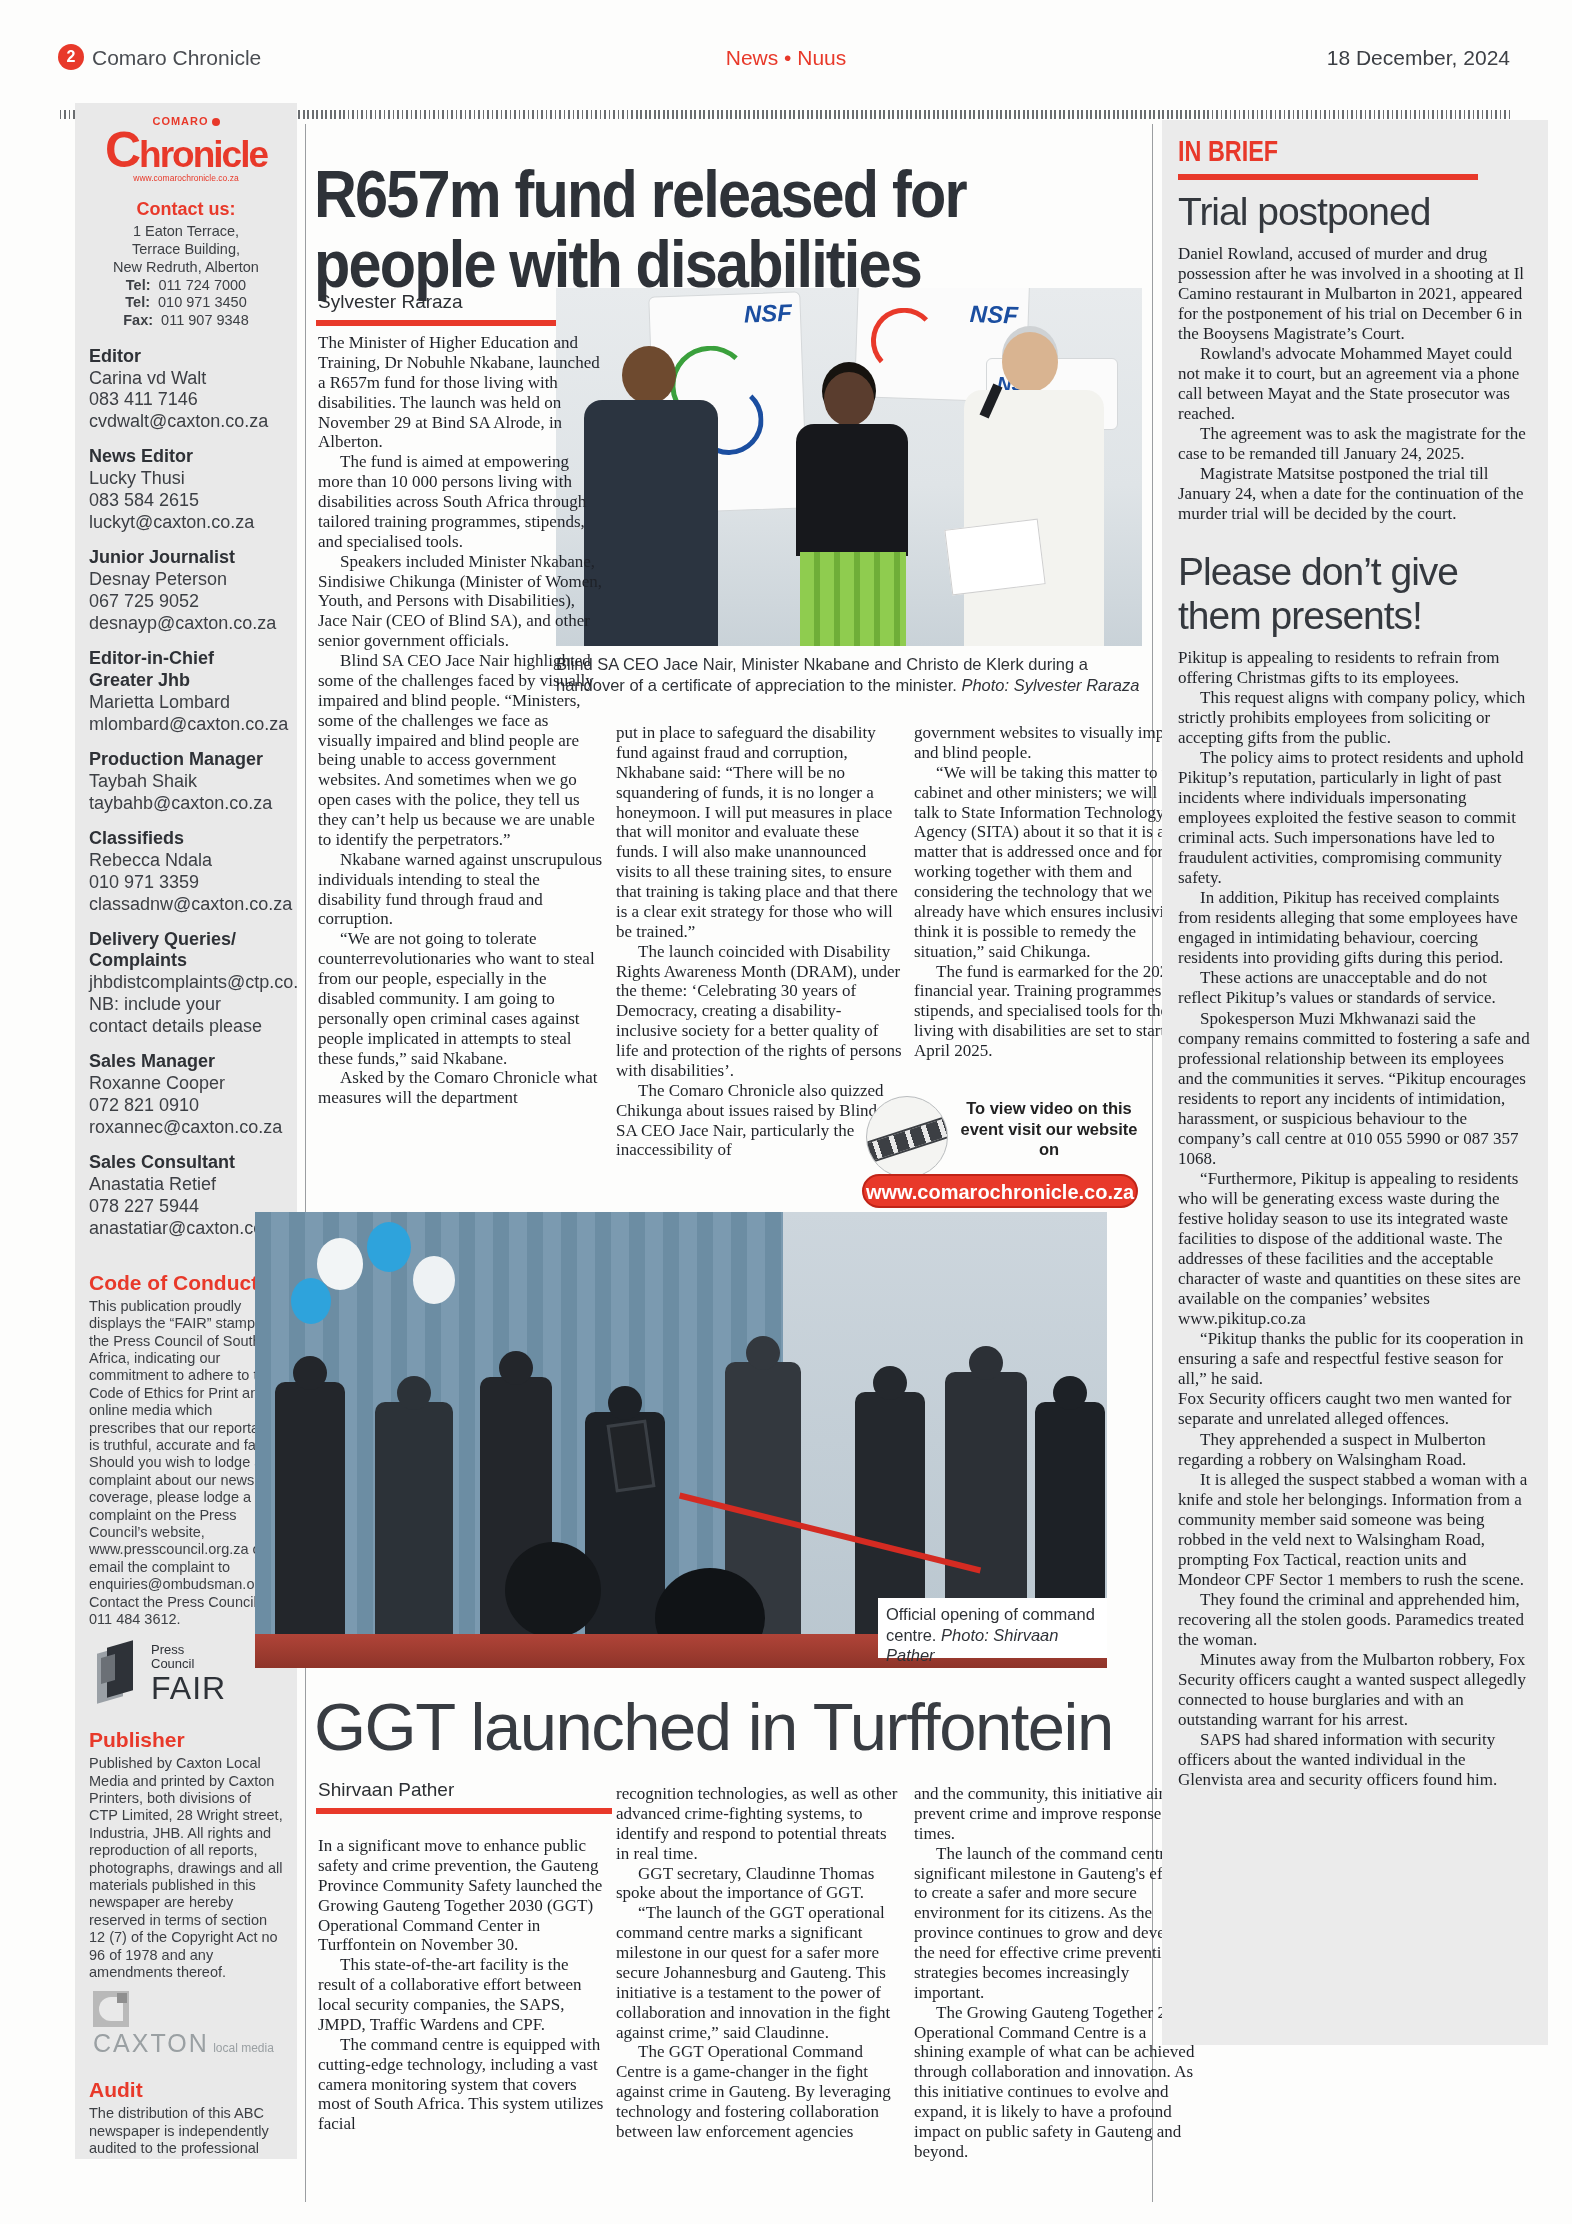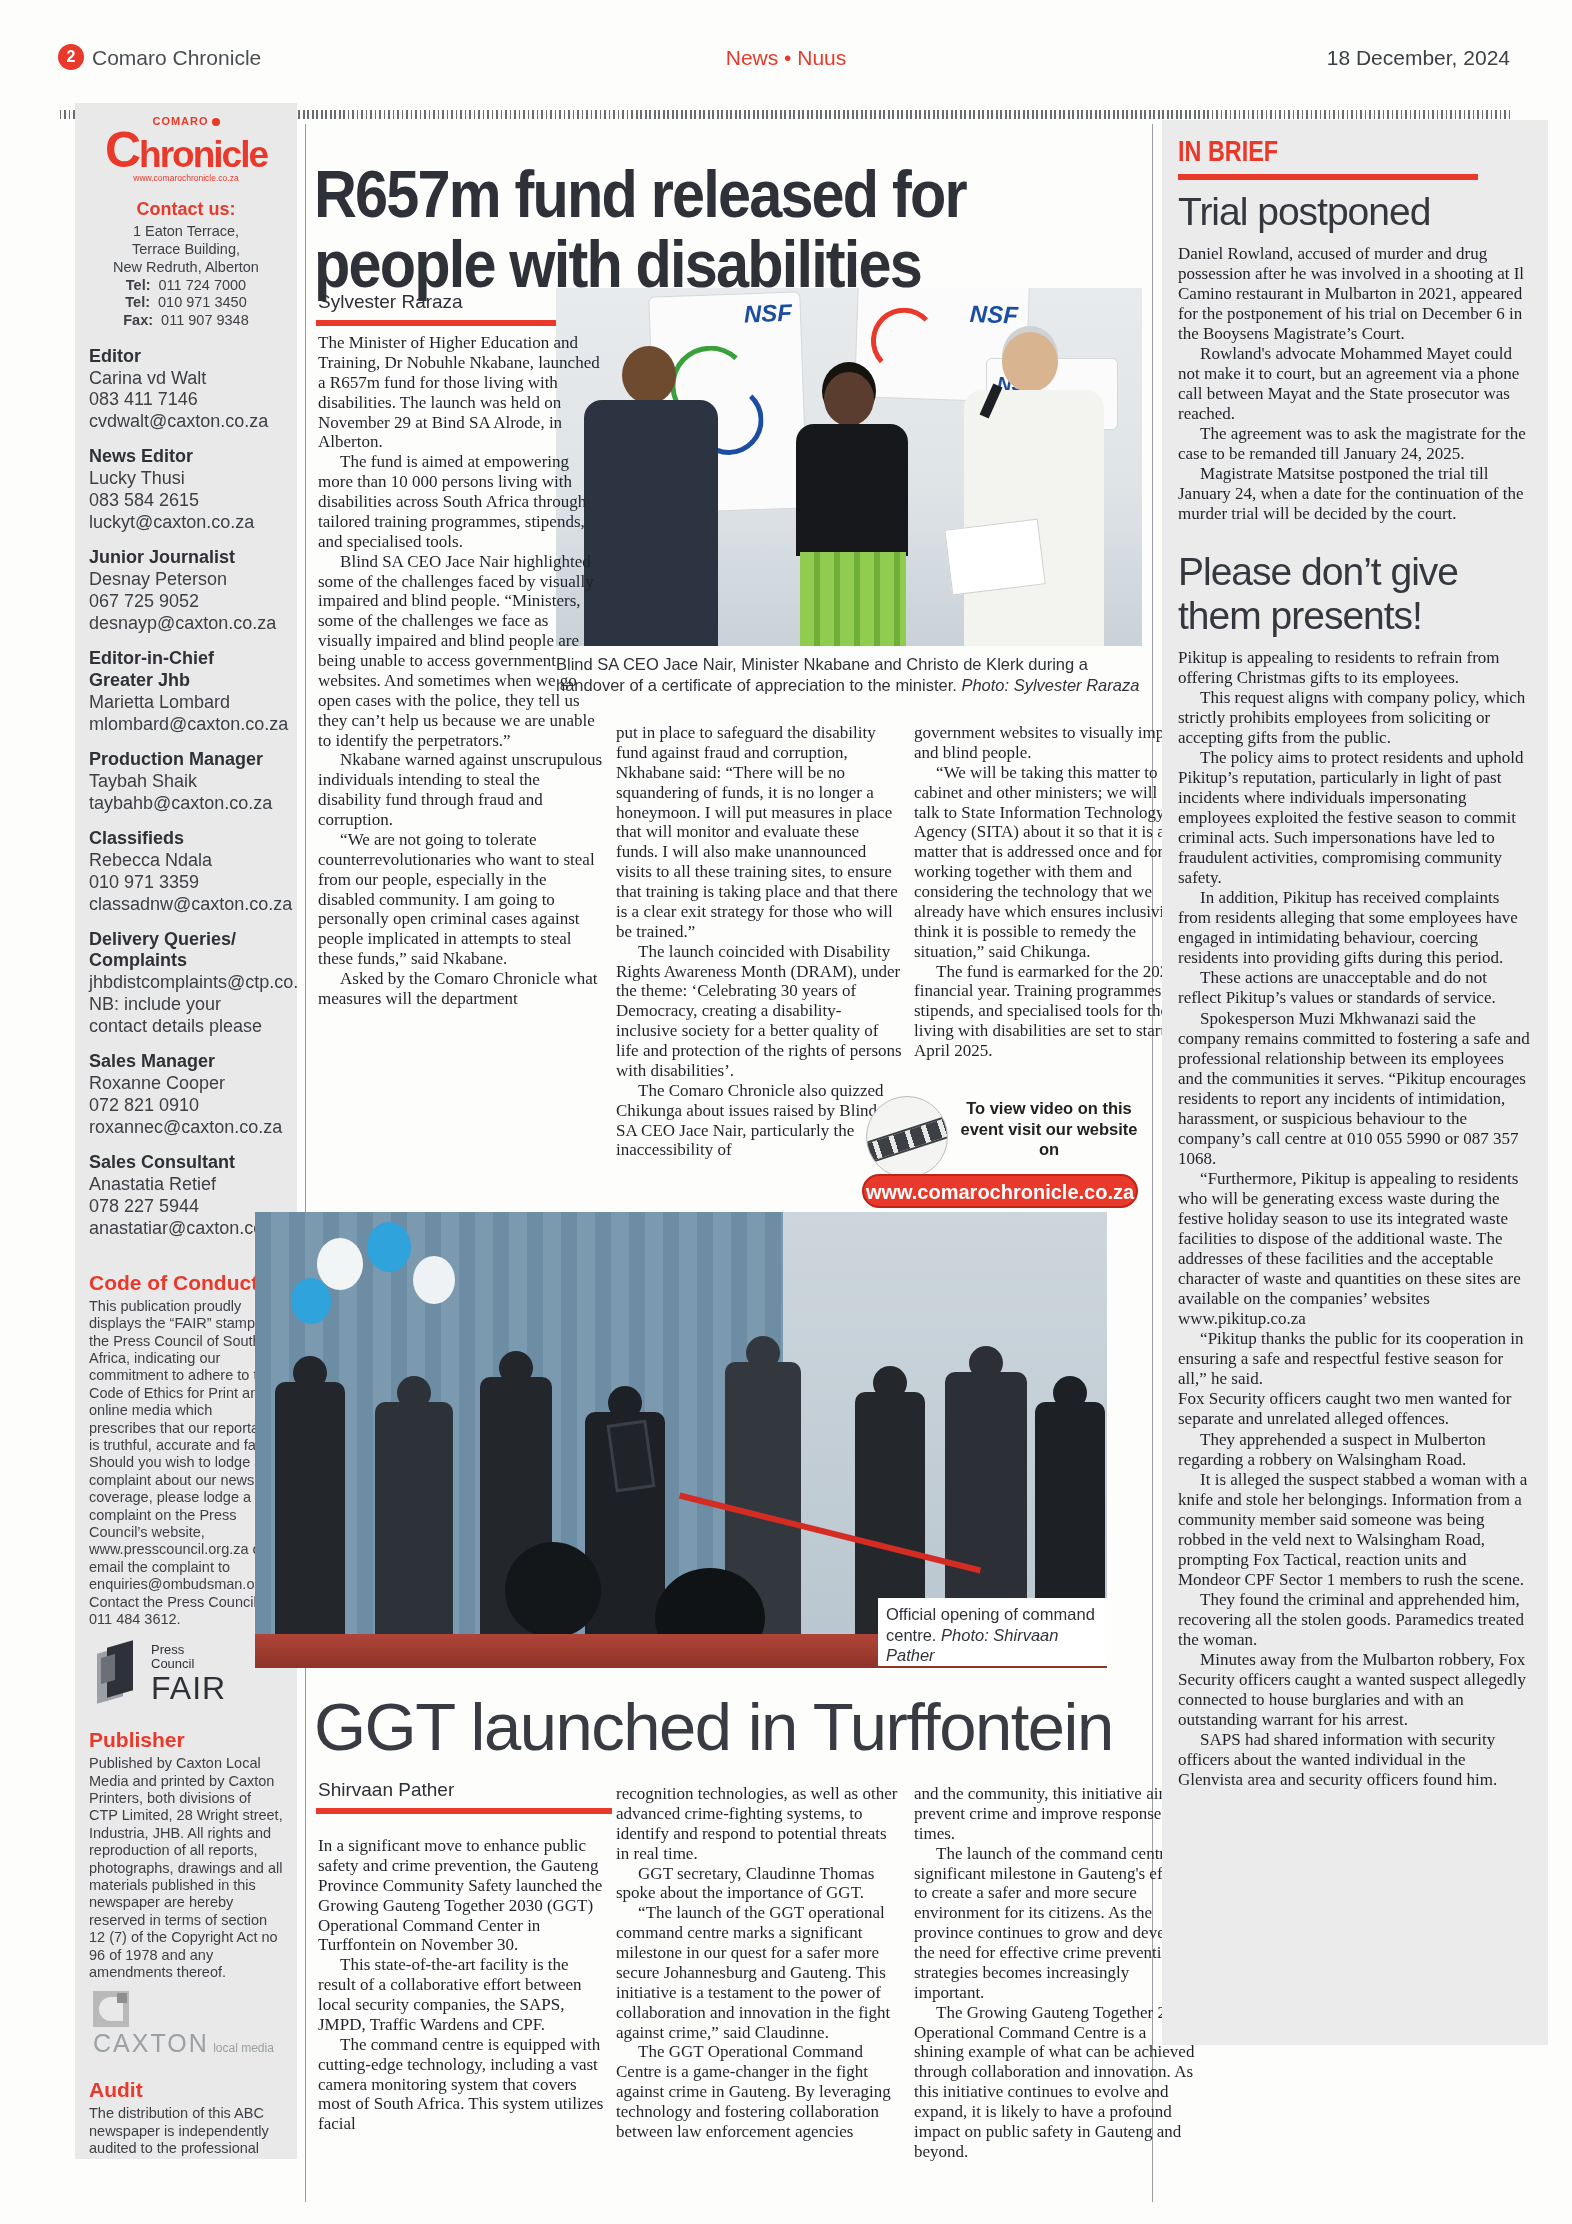--- a/index.html
+++ b/index.html
@@ -77,21 +77,21 @@
   
   .photo2{position:absolute;left:255px;top:1212px;width:852px;height:456px;overflow:hidden;
           background:repeating-linear-gradient(90deg,#6c8da3 0 16px,#7b9ab0 16px 34px);}
   .photo2 .wallR{position:absolute;right:0;top:0;width:38%;height:100%;background:linear-gradient(#cdd6dd,#b9c6cf);}
   .balloon{position:absolute;border-radius:50%;}
   .sil{position:absolute;background:#23262b;border-radius:10px 10px 0 0;}
   .sil:before{content:"";position:absolute;left:50%;top:-26px;transform:translateX(-50%);
               width:34px;height:34px;border-radius:50%;background:inherit;}
   .carpet{position:absolute;left:0;bottom:0;width:100%;height:34px;background:linear-gradient(#b04438,#8e3429);}
   .ribbon{position:absolute;height:6px;background:#d42b22;}
-  .cap2box{position:absolute;left:623px;top:386px;width:230px;height:68px;background:#fff;
+  .cap2box{position:absolute;left:623px;top:386px;width:230px;height:60px;background:#fff;
            box-sizing:border-box;padding:6px 8px;font-size:16.5px;line-height:1.25;color:#2f3237;}
   .cap2box .i{font-style:italic;}
   
   .promo-ico{position:absolute;left:866px;top:1096px;width:80px;height:80px;border-radius:50%;
              background:#f4f4f2;border:1px solid #b9bcbe;overflow:hidden;}
   .film{position:absolute;left:-8px;top:30px;width:104px;height:18px;transform:rotate(-18deg);
         background:repeating-linear-gradient(90deg,#3c3f44 0 12px,#e8e8e8 12px 17px);border:2px solid #3c3f44;}
   .promo-txt{position:absolute;left:956px;top:1098px;width:186px;text-align:center;
              font-weight:bold;font-size:16.5px;line-height:1.25;color:#222;}
   .promo-btn{position:absolute;left:862px;top:1174px;width:276px;height:34px;border-radius:17px;
@@ -278,20 +278,21 @@
     <div class="cert" style="left:392px;top:236px;width:92px;height:64px;transform:rotate(-7deg)"></div>
   </div>
   <div class="abs caption" style="left:556px;top:654px;width:586px">
     <span>Blind SA CEO Jace Nair, Minister Nkabane and Christo de Klerk during a handover of a certificate of appreciation to the minister. </span><span class="i">Photo: Sylvester Raraza</span>
   </div>
 
   <div class="abs serif bodycol" style="left:318px;top:333px;width:286px;height:862px">
 
   <p>The Minister of Higher Education and Training, Dr Nobuhle Nkabane, launched a R657m fund for those living with disabilities. The launch was held on November 29 at Bind SA Alrode, in Alberton.</p>
       <p>The fund is aimed at empowering more than 10 000 persons living with disabilities across South Africa through tailored training programmes, stipends, and specialised tools.</p>
+      <p>Speakers included Minister Nkabane, Sindisiwe Chikunga (Minister of Women, Youth, and Persons with Disabilities), Jace Nair (CEO of Blind SA), and other senior government officials.</p>
       <p>Blind SA CEO Jace Nair highlighted some of the challenges faced by visually impaired and blind people. “Ministers, some of the challenges we face as visually impaired and blind people are being unable to access government websites. And sometimes when we go open cases with the police, they tell us they can’t help us because we are unable to identify the perpetrators.”</p>
       <p>Nkabane warned against unscrupulous individuals intending to steal the disability fund through fraud and corruption.</p>
       <p>“We are not going to tolerate counterrevolutionaries who want to steal from our people, especially in the disabled community. I am going to personally open criminal cases against people implicated in attempts to steal these funds,” said Nkabane.</p>
       <p>Asked by the Comaro Chronicle what measures will the department</p>
     </div>
   <div class="abs serif bodycol" style="left:616px;top:723px;width:286px;height:478px">
 
   <p>put in place to safeguard the disability fund against fraud and corruption, Nkhabane said: “There will be no squandering of funds, it is no longer a honeymoon. I will put measures in place that will monitor and evaluate these funds. I will also make unannounced visits to all these training sites, to ensure that training is taking place and that there is a clear exit strategy for those who will be trained.”</p>
       <p>The launch coincided with Disability Rights Awareness Month (DRAM), under the theme: ‘Celebrating 30 years of Democracy, creating a disability-inclusive society for a better quality of life and protection of the rights of persons with disabilities’.</p>
       <p>The Comaro Chronicle also quizzed Chikunga about issues raised by Blind SA CEO Jace Nair, particularly the inaccessibility of</p>

